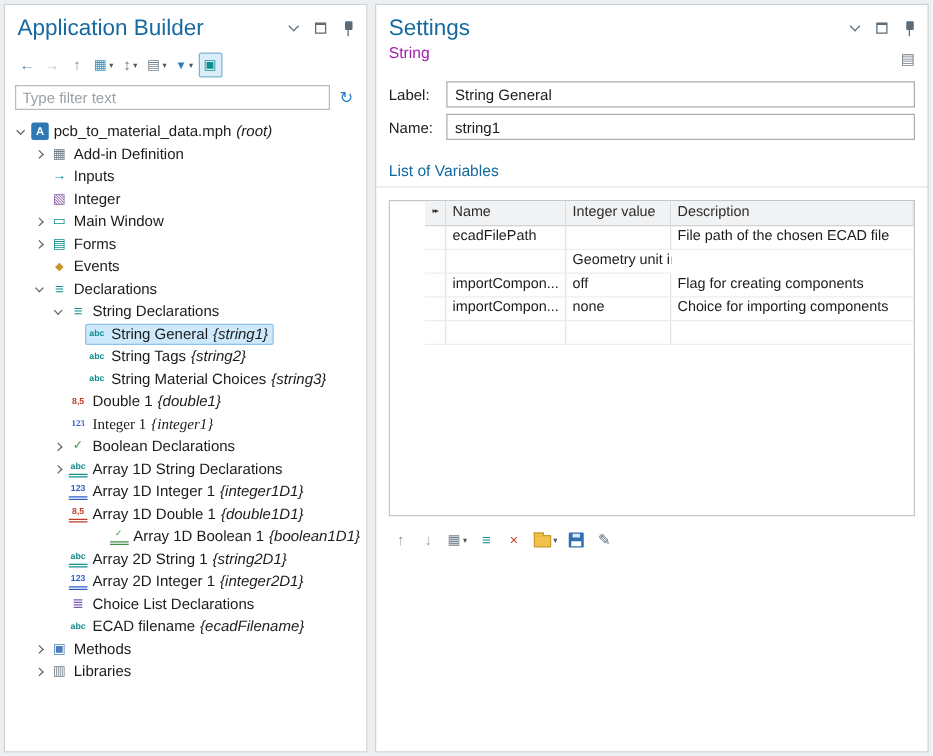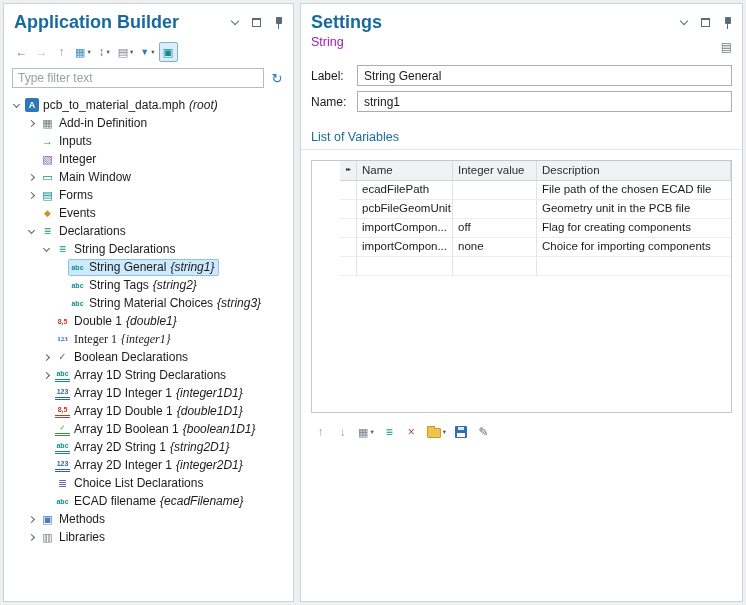--- a/index.html
+++ b/index.html
@@ -1,21 +1,21 @@
 <!DOCTYPE html>
 <html><head>
 <meta charset="utf-8">
 <style>
 *{box-sizing:border-box;margin:0;padding:0;}
 html,body{width:746px;height:605px;}
 body{background:#edeff0;font-family:"Liberation Sans","DejaVu Sans",sans-serif;font-size:12px;color:#1b1b1b;position:relative;overflow:hidden;}
 .panel{position:absolute;top:3px;height:599px;background:#fff;border:1px solid #ccd2d7;}
 #left-panel{left:3px;width:291px;}
 #right-panel{left:300px;width:443px;}
-.panel-header{display:flex;align-items:flex-start;padding:8px 8px 0 10px;height:32px;font-weight:bold;}
+.panel-header{display:flex;align-items:flex-start;padding:8px 8px 0 10px;height:32px;}
 .panel-title{flex:1;font-size:18px;line-height:20px;color:#176a9f;}
 .hicons{display:flex;gap:9px;align-items:center;margin-top:4px;}
 .hic{width:13px;height:13px;display:inline-flex;align-items:center;justify-content:center;}
 .hchev{width:6px;height:6px;border-right:1.4px solid #5b6b78;border-bottom:1.4px solid #5b6b78;transform:rotate(45deg);margin-top:-3px;}
 .hfloat{width:9px;height:9px;border:1px solid #5b6b78;border-top:2.5px solid #5b6b78;}
 .hpin{position:relative;width:10px;height:12px;}
 .hpin::before{content:"";position:absolute;left:2px;top:0;width:6px;height:7px;background:#5b6b78;border-radius:1px;}
 .hpin::after{content:"";position:absolute;left:4.5px;top:7px;width:1.4px;height:5px;background:#5b6b78;}
 
 #ab-toolbar{display:flex;align-items:center;gap:1px;padding:6px 6px 3px 8px;}
@@ -290,21 +290,21 @@
         </span>
       </div>
       <div class="tree-row" data-name="tree-item-array-1d-double-1" style="padding-left: 33px;">
         <span class="chev-box" data-name="chevron-spacer"></span>
         <span class="row-hl" data-name="tree-item-content">
           <span class="ti" data-name="array1d-double-icon">8,5</span>
           <span class="t-label" data-name="tree-item-label">Array 1D Double 1</span>
           <span class="t-suffix" data-name="tree-item-tag">{double1D1}</span>
         </span>
       </div>
-      <div class="tree-row" data-name="tree-item-array-1d-boolean-1" style="padding-left: 33px;">
+      <div class="tree-row" data-name="tree-item-array-1d-boolean-1" style="padding-left: 33px; justify-content: flex-end;">
         <span class="chev-box" data-name="chevron-spacer"></span>
         <span class="row-hl" data-name="tree-item-content">
           <span class="ti" data-name="array1d-boolean-icon">✓</span>
           <span class="t-label" data-name="tree-item-label">Array 1D Boolean 1</span>
           <span class="t-suffix" data-name="tree-item-tag">{boolean1D1}</span>
         </span>
       </div>
       <div class="tree-row" data-name="tree-item-array-2d-string-1" style="padding-left: 33px;">
         <span class="chev-box" data-name="chevron-spacer"></span>
         <span class="row-hl" data-name="tree-item-content">
@@ -399,21 +399,20 @@
     </div>
     <div id="vt-body" data-name="table-body">
         <div class="vt-row" data-name="variable-row">
           <div class="vt-cell marker" data-name="cell-marker"></div>
           <div class="vt-cell" data-name="cell-name">ecadFilePath</div>
           <div class="vt-cell" data-name="cell-initial-value"></div>
           <div class="vt-cell" data-name="cell-description">File path of the chosen ECAD file</div>
         </div>
         <div class="vt-row" data-name="variable-row">
           <div class="vt-cell marker" data-name="cell-marker"></div>
-          <div class="vt-cell" data-name="cell-name">pcbFileGeomUnit</div>
           <div class="vt-cell" data-name="cell-initial-value"></div>
           <div class="vt-cell" data-name="cell-description">Geometry unit in the PCB file</div>
         </div>
         <div class="vt-row" data-name="variable-row">
           <div class="vt-cell marker" data-name="cell-marker"></div>
           <div class="vt-cell" data-name="cell-name">importCompon...</div>
           <div class="vt-cell" data-name="cell-initial-value">off</div>
           <div class="vt-cell" data-name="cell-description">Flag for creating components</div>
         </div>
         <div class="vt-row" data-name="variable-row">

